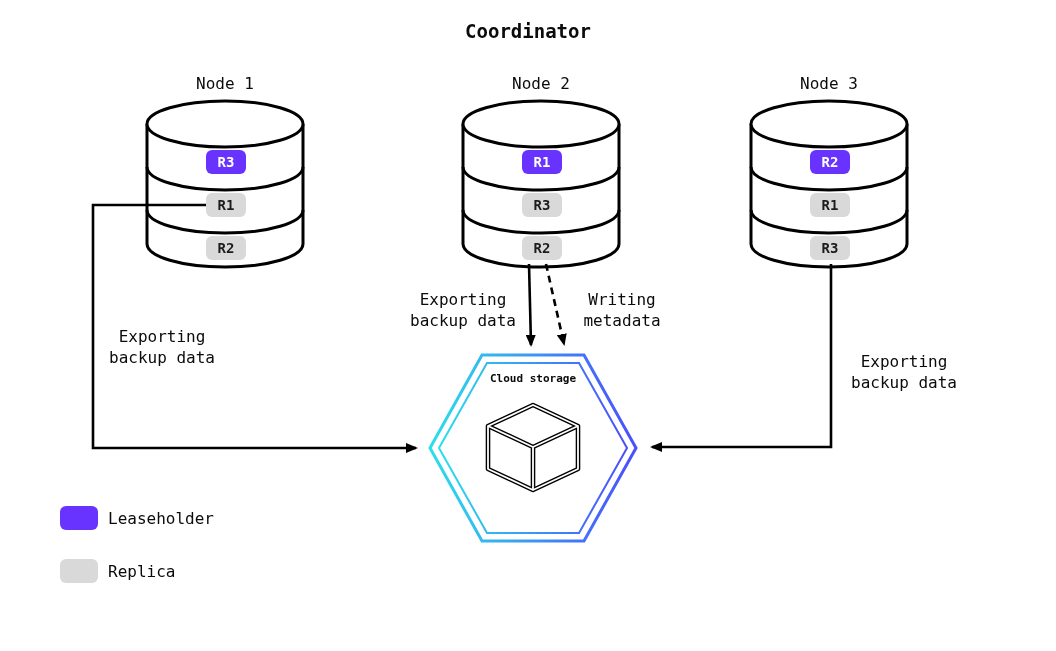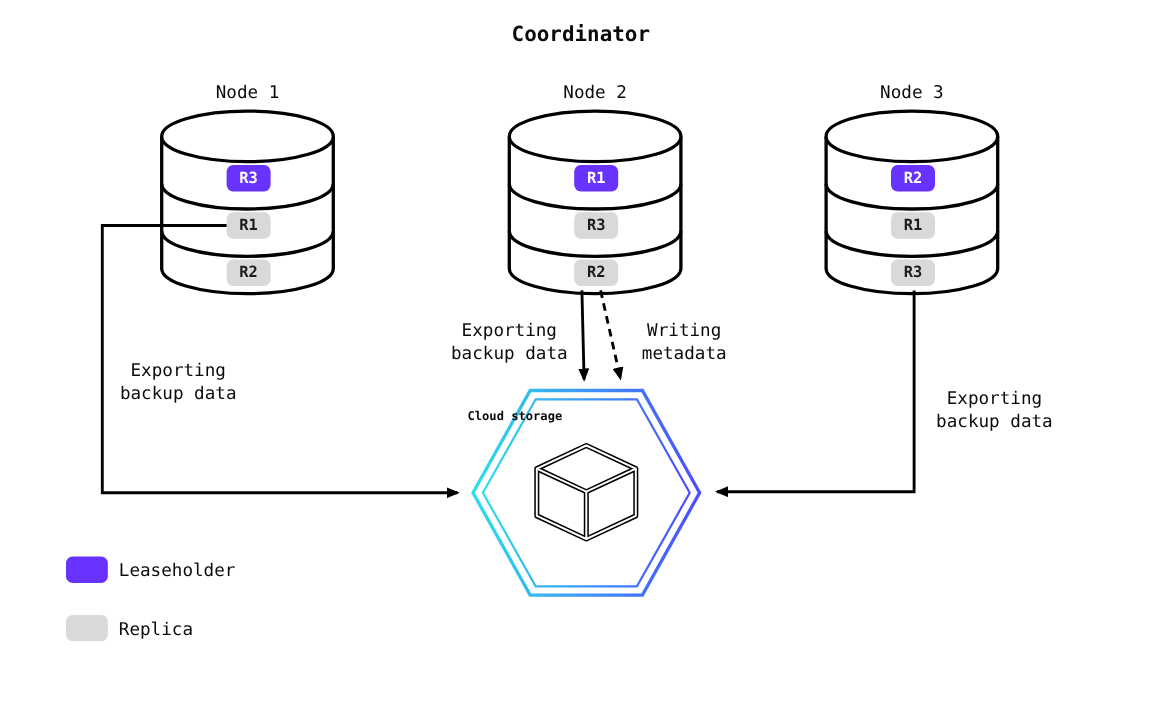--- a/index.html
+++ b/index.html
@@ -32,21 +32,21 @@
   .badge.replica { background:var(--replica,#d9d9d9); color:#1c1c1c; }
   .b1 { top:88px; } .b2 { top:131px; } .b3 { top:174px; }
   .edge-label {
     position:absolute; width:132px; text-align:center;
     font-size:16px; line-height:21px; white-space:pre-line;
   }
   .arrows { position:absolute; left:0; top:0; pointer-events:none; }
   .hexagon { position:absolute; left:425px; top:350px; }
   .hex-label {
     position:absolute; left:425px; top:372px; width:216px;
-    text-align:left; font-size:11px; font-weight:bold;
+    text-align:center; font-size:11px; font-weight:bold;
   }
   .legend-swatch {
     position:absolute; left:60px; width:38px; height:24px; border-radius:6px;
   }
   .legend-swatch.leaseholder { background:var(--leaseholder,#6933ff); }
   .legend-swatch.replica { background:var(--replica,#d9d9d9); }
   .legend-label { position:absolute; left:108px; font-size:16px; }
 </style>
 </head>
 <body>

